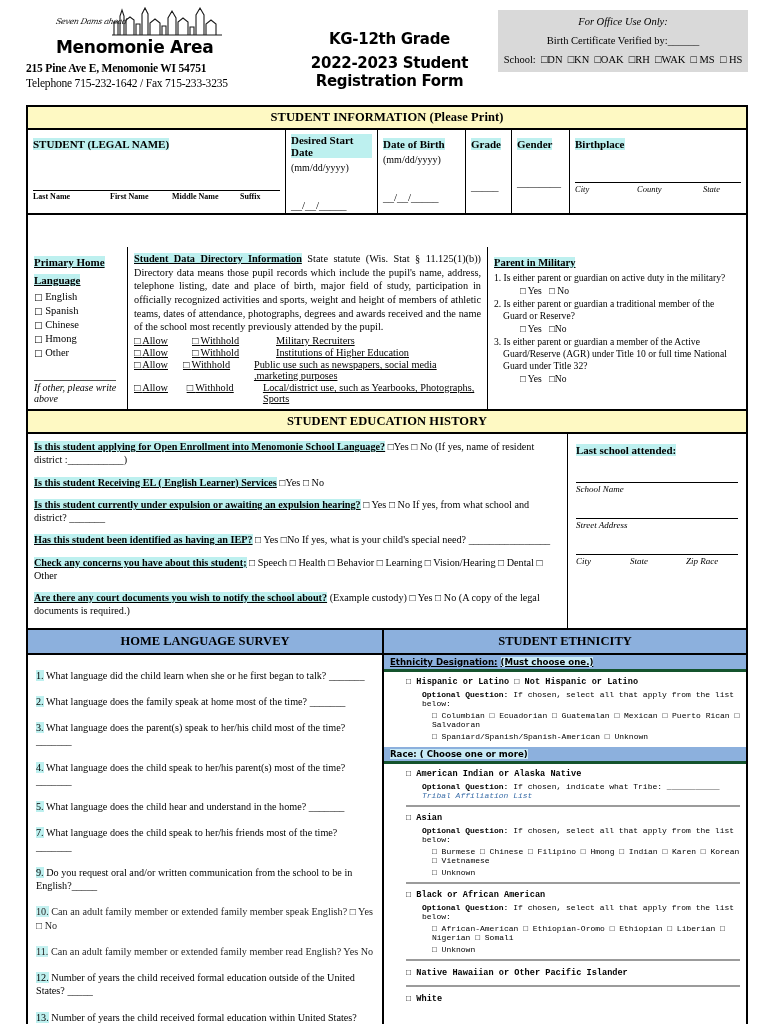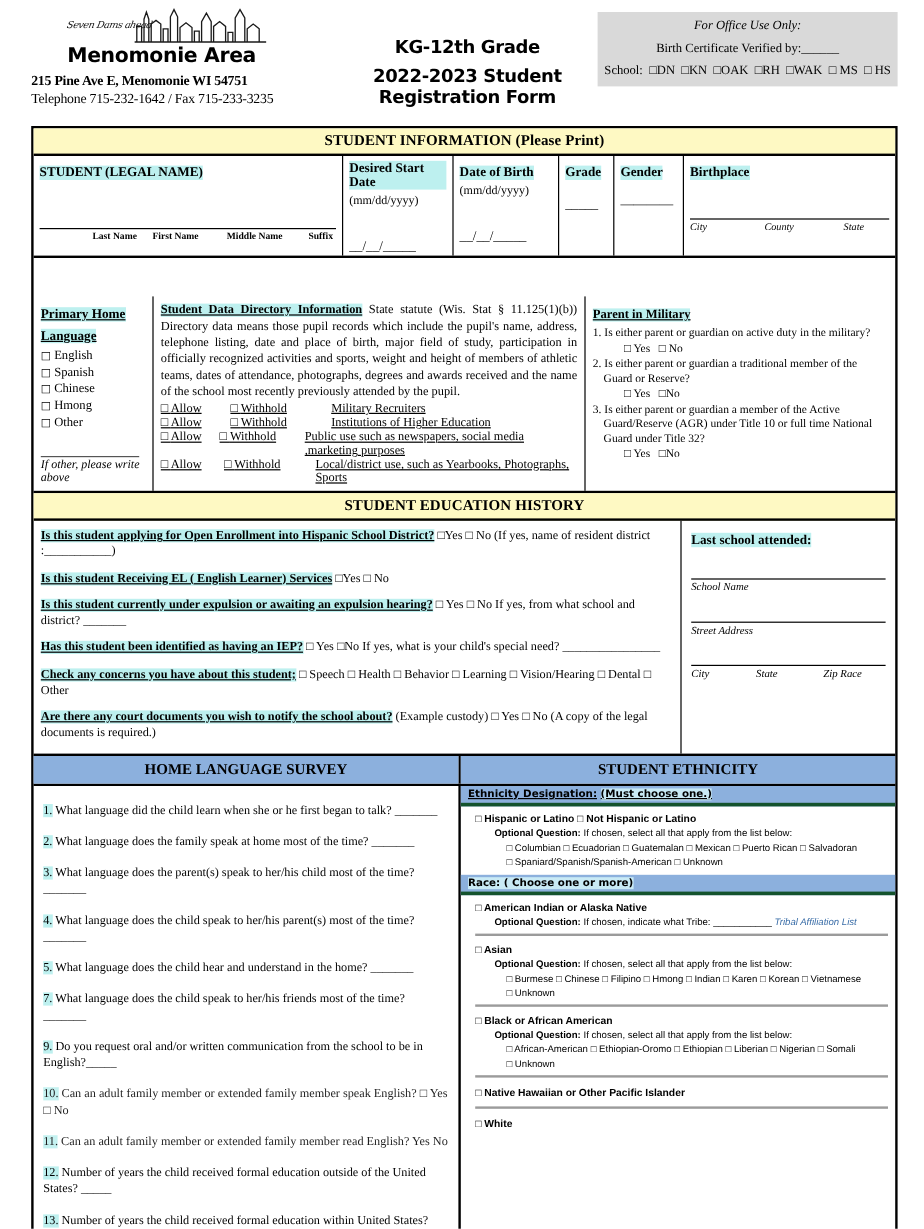--- a/index.html
+++ b/index.html
@@ -125,23 +125,23 @@
   .c-start { width: 92px; }
   .c-dob { width: 88px; }
   .c-grade { width: 46px; }
   .c-gender { width: 58px; }
   .c-birthplace { flex: 1; }
   .lbl { font-size: 11px; font-weight: bold; font-family: "Liberation Serif", serif; }
   .sub { font-size: 10px; font-family: "Liberation Serif", serif; margin-top: 2px;}
   .namerule { border-top: 1.5px solid #000; margin-top: 38px; }
   .nameparts { display:flex; font-size: 8px; font-weight: bold; margin-top: 1px; }
   .nameparts span { font-family: "Liberation Serif", serif; }
-  .np1 { width: 50px; margin-left: 44px; } .np2 { width: 62px; } .np3 { width: 68px; }
+  .np1 { width: 77px; } .np2 { width: 62px; } .np3 { width: 68px; }
   .blankslash { font-size: 11px; margin-top: 26px; letter-spacing: 0px; font-family:"Liberation Serif",serif;}
-  .blankline { font-size: 11px; margin-top: 12px; font-family:"Liberation Serif",serif;}
+  .blankline { font-size: 11px; margin-top: 28px; font-family:"Liberation Serif",serif;}
   .bp-rule { border-top: 1px solid #000; margin-top: 30px; }
   .bp-parts { display:flex; font-size: 8.5px; font-style: italic; margin-top: 1px; font-family:"Liberation Serif",serif;}
   .bp1 { width: 62px; } .bp2 { width: 66px; }
 
   
   .lrow { display: flex; border-bottom: 2px solid #000; min-height: 160px; }
   .lcell { border-right: 1px solid #000; padding: 5px 6px; margin-top: 32px; }
   .lcell:last-child { border-right: none; }
   .c-lang { width: 100px; }
   .c-dir { width: 360px; }
@@ -198,21 +198,21 @@
   .eth-bar {
     background: #8cb0dd;
     border-bottom: 3px solid #14532d;
     padding: 2px 6px;
     font-family: "DejaVu Sans", sans-serif;
     font-size: 8.6px;
     font-weight: bold;
   }
   .eth-bar .u { text-decoration: underline; }
   .eth-bar .lt { background: #c9eaf5; text-decoration: underline; font-weight: bold; }
-  .eth-body { padding: 5px 6px 6px 12px; font-family: Liberation Sans, sans-serif; }
+  .eth-body { padding: 5px 6px 6px 22px; font-family: Liberation Mono, monospace; }
   .eth-main { font-size: 8.6px; font-weight: bold; }
   .eth-opt { font-size: 8px; margin-top: 3px; padding-left: 16px; }
   .eth-opt b { font-weight: bold; }
   .eth-list { font-size: 8px; margin-top: 3px; padding-left: 26px; }
   .eth-sep { border-top: 2px solid #9b9b9b; margin: 5px 0 0 0; }
   .tribal { color: #3b6ea8; font-style: italic; }
 </style>
 </head>
 <body>
 
@@ -363,21 +363,21 @@
           &nbsp;&nbsp;<span>□<span>No</span></span>
         </div>
       </div>
     </div>
 
     <div class="band">STUDENT EDUCATION HISTORY</div>
 
     <div class="erow">
       <div class="e-left">
         <div class="eq">
-          <span class="q-u hl">Is this student applying for Open Enrollment into Hispanic School District?</span><span> □Yes  □ No (If yes, name of resident district :___________)</span>
+          <span class="q-u hl">Is this student applying for Open Enrollment into Menomonie School Language?</span><span> □Yes  □ No (If yes, name of resident district :___________)</span>
         </div>
         <div class="eq">
           <span class="q-u hl">Is this student Receiving EL ( English Learner) Services</span><span> □Yes     □ No</span>
         </div>
         <div class="eq">
           <span class="q-u hl">Is this student currently under expulsion or awaiting an expulsion hearing?</span><span> □ Yes  □ No  If yes, from what school and district? _______</span>
         </div>
         <div class="eq">
           <span class="q-u hl">Has this student been identified as having an IEP?</span><span> □ Yes    □No     If yes, what is your child's special need? ________________</span>
         </div>

